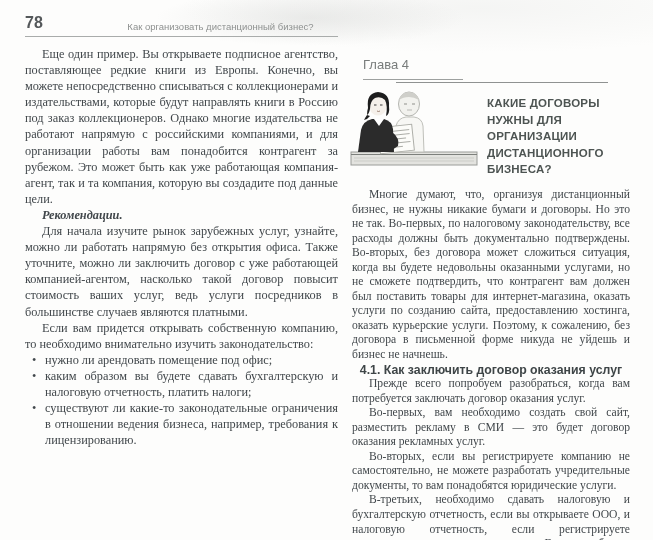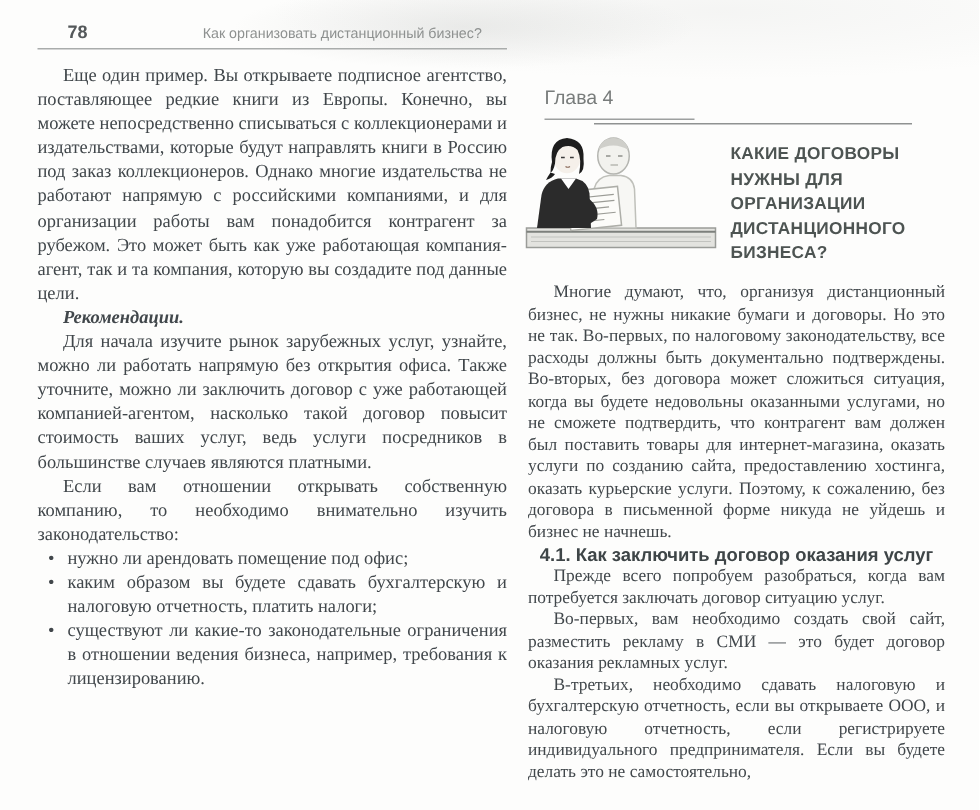--- a/index.html
+++ b/index.html
@@ -8,21 +8,21 @@
     background:
       radial-gradient(ellipse 220px 40px at 310px 18px, rgba(190,192,190,.28), rgba(255,255,255,0) 70%),
       radial-gradient(ellipse 400px 60px at 480px 8px, rgba(205,207,205,.18), rgba(255,255,255,0) 75%),
       #fdfdfc;
     font-family:"Liberation Serif", serif;
   }
   
   .page-left{position:absolute;left:25px;top:14px;width:313px;}
   .lp-header{display:flex;justify-content:space-between;align-items:flex-end;
     border-bottom:1px solid #a9acab;padding-bottom:4px;}
-  .page-num{font-family:"Liberation Sans",sans-serif;font-weight:bold;font-size:12px;color:#54585a;margin-left:20px;}
+  .page-num{font-family:"Liberation Sans",sans-serif;font-weight:bold;font-size:16px;color:#54585a;}
   .running-title{font-family:"Liberation Sans",sans-serif;font-size:9.5px;color:#8e9190;
     width:100%;text-align:center;padding-left:60px;box-sizing:border-box;}
   .lp-body{margin-top:9px;font-size:12.3px;line-height:16.1px;color:#41474b;text-align:justify;}
   .lp-body p{margin:0;}
   .indent{text-indent:17px;}
   .reco{font-weight:bold;font-style:italic;text-indent:17px;}
   ul.bullets{margin:0;padding:0;list-style:none;}
   ul.bullets li{position:relative;padding-left:20px;margin:0;}
   ul.bullets li::before{content:"\2022";position:absolute;left:7px;top:0;color:#41474b;}
   
@@ -48,21 +48,21 @@
 
   <div class="page-left">
     <div class="lp-header">
       <span class="page-num">78</span>
       <span class="running-title">Как организовать дистанционный бизнес?</span>
     </div>
     <div class="lp-body">
       <p class="indent">Еще один пример. Вы открываете подписное агентство, поставляющее редкие книги из Европы. Конечно, вы можете непосредственно списываться с коллекционерами и издательствами, которые будут направлять книги в Россию под заказ коллекционеров. Однако многие издательства не работают напрямую с российскими компаниями, и для организации работы вам понадобится контрагент за рубежом. Это может быть как уже работающая компания-агент, так и та компания, которую вы создадите под данные цели.</p>
       <p class="reco">Рекомендации.</p>
       <p class="indent">Для начала изучите рынок зарубежных услуг, узнайте, можно ли работать напрямую без открытия офиса. Также уточните, можно ли заключить договор с уже работающей компанией-агентом, насколько такой договор повысит стоимость ваших услуг, ведь услуги посредников в большинстве случаев являются платными.</p>
-      <p class="indent">Если вам отношении открывать собственную компанию, то необходимо внимательно изучить законодательство:</p>
+      <p class="indent">Если вам придется открывать собственную компанию, то необходимо внимательно изучить законодательство:</p>
       <ul class="bullets">
         <li>нужно ли арендовать помещение под офис;</li>
         <li>каким образом вы будете сдавать бухгалтерскую и налоговую отчетность, платить налоги;</li>
         <li>существуют ли какие-то законодательные ограничения в отношении ведения бизнеса, например, требования к лицензированию.</li>
       </ul>
     </div>
   </div>
 
   <div class="page-right">
     <div class="chapter-label">Глава 4</div>
@@ -111,19 +111,20 @@
           <path d="M44 44 Q52 50 50 58 L44 62 Z" fill="#2b2b2b"></path>
         </g>
       </svg>
     </div>
 
     <div class="chapter-title">КАКИЕ ДОГОВОРЫ НУЖНЫ ДЛЯ ОРГАНИЗАЦИИ ДИСТАНЦИОННОГО БИЗНЕСА?</div>
 
     <div class="rp-body">
       <p class="indent">Многие думают, что, организуя дистанционный бизнес, не нужны никакие бумаги и договоры. Но это не так. Во-первых, по налоговому законодательству, все расходы должны быть документально подтверждены. Во-вторых, без договора может сложиться ситуация, когда вы будете недовольны оказанными услугами, но не сможете подтвердить, что контрагент вам должен был поставить товары для интернет-магазина, оказать услуги по созданию сайта, предоставлению хостинга, оказать курьерские услуги. Поэтому, к сожалению, без договора в письменной форме никуда не уйдешь и бизнес не начнешь.</p>
       <p class="section-heading">4.1. Как заключить договор оказания услуг</p>
-      <p class="indent">Прежде всего попробуем разобраться, когда вам потребуется заключать договор ситуацию услуг.</p>
+      <p class="indent">Прежде всего попробуем разобраться, когда вам потребуется заключать договор оказания услуг.</p>
       <p class="indent">Во-первых, вам необходимо создать свой сайт, разместить рекламу в СМИ — это будет договор оказания рекламных услуг.</p>
+      <p class="indent">Во-вторых, если вы регистрируете компанию не самостоятельно, не можете разработать учредительные документы, то вам понадобятся юридические услуги.</p>
       <p class="indent">В-третьих, необходимо сдавать налоговую и бухгалтерскую отчетность, если вы открываете ООО, и налоговую отчетность, если регистрируете индивидуального предпринимателя. Если вы будете делать это не самостоятельно,</p>
     </div>
   </div>
 
 </div>
 
 </body></html>

